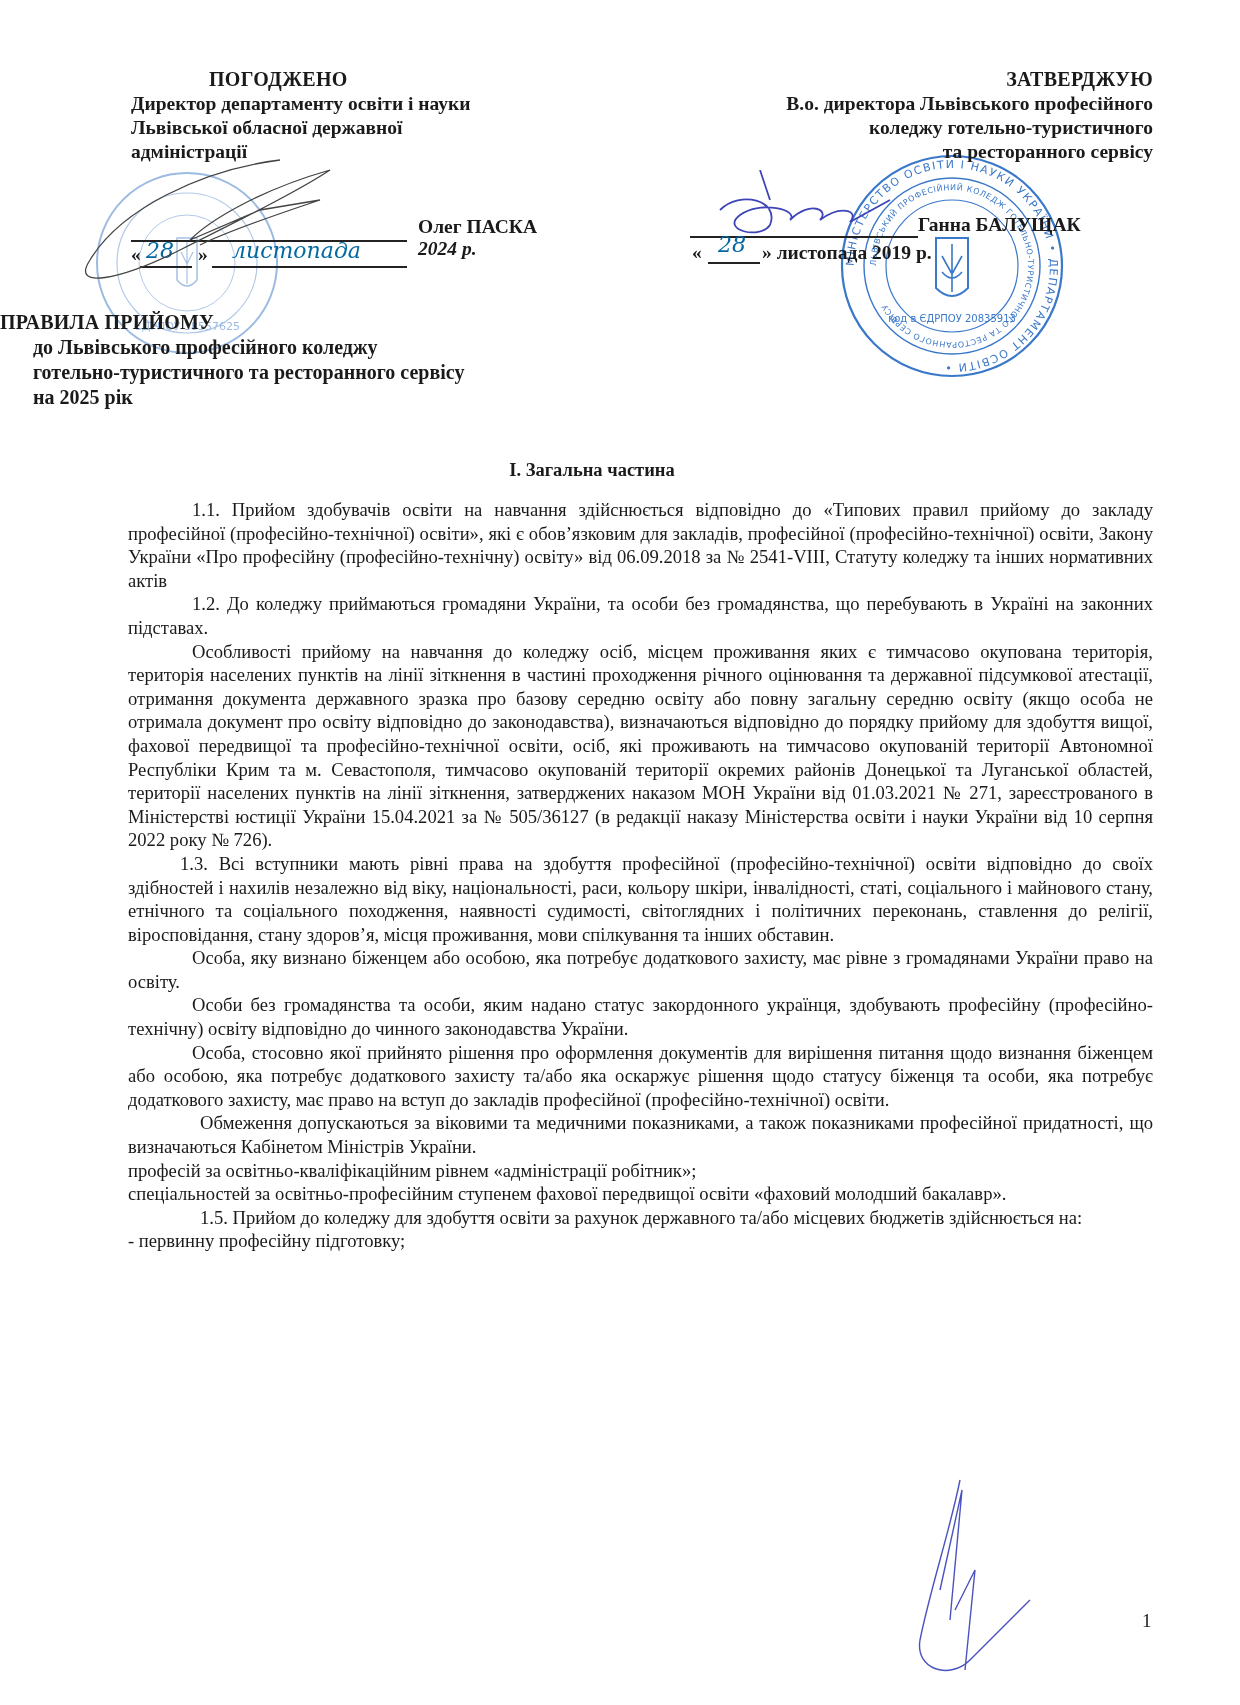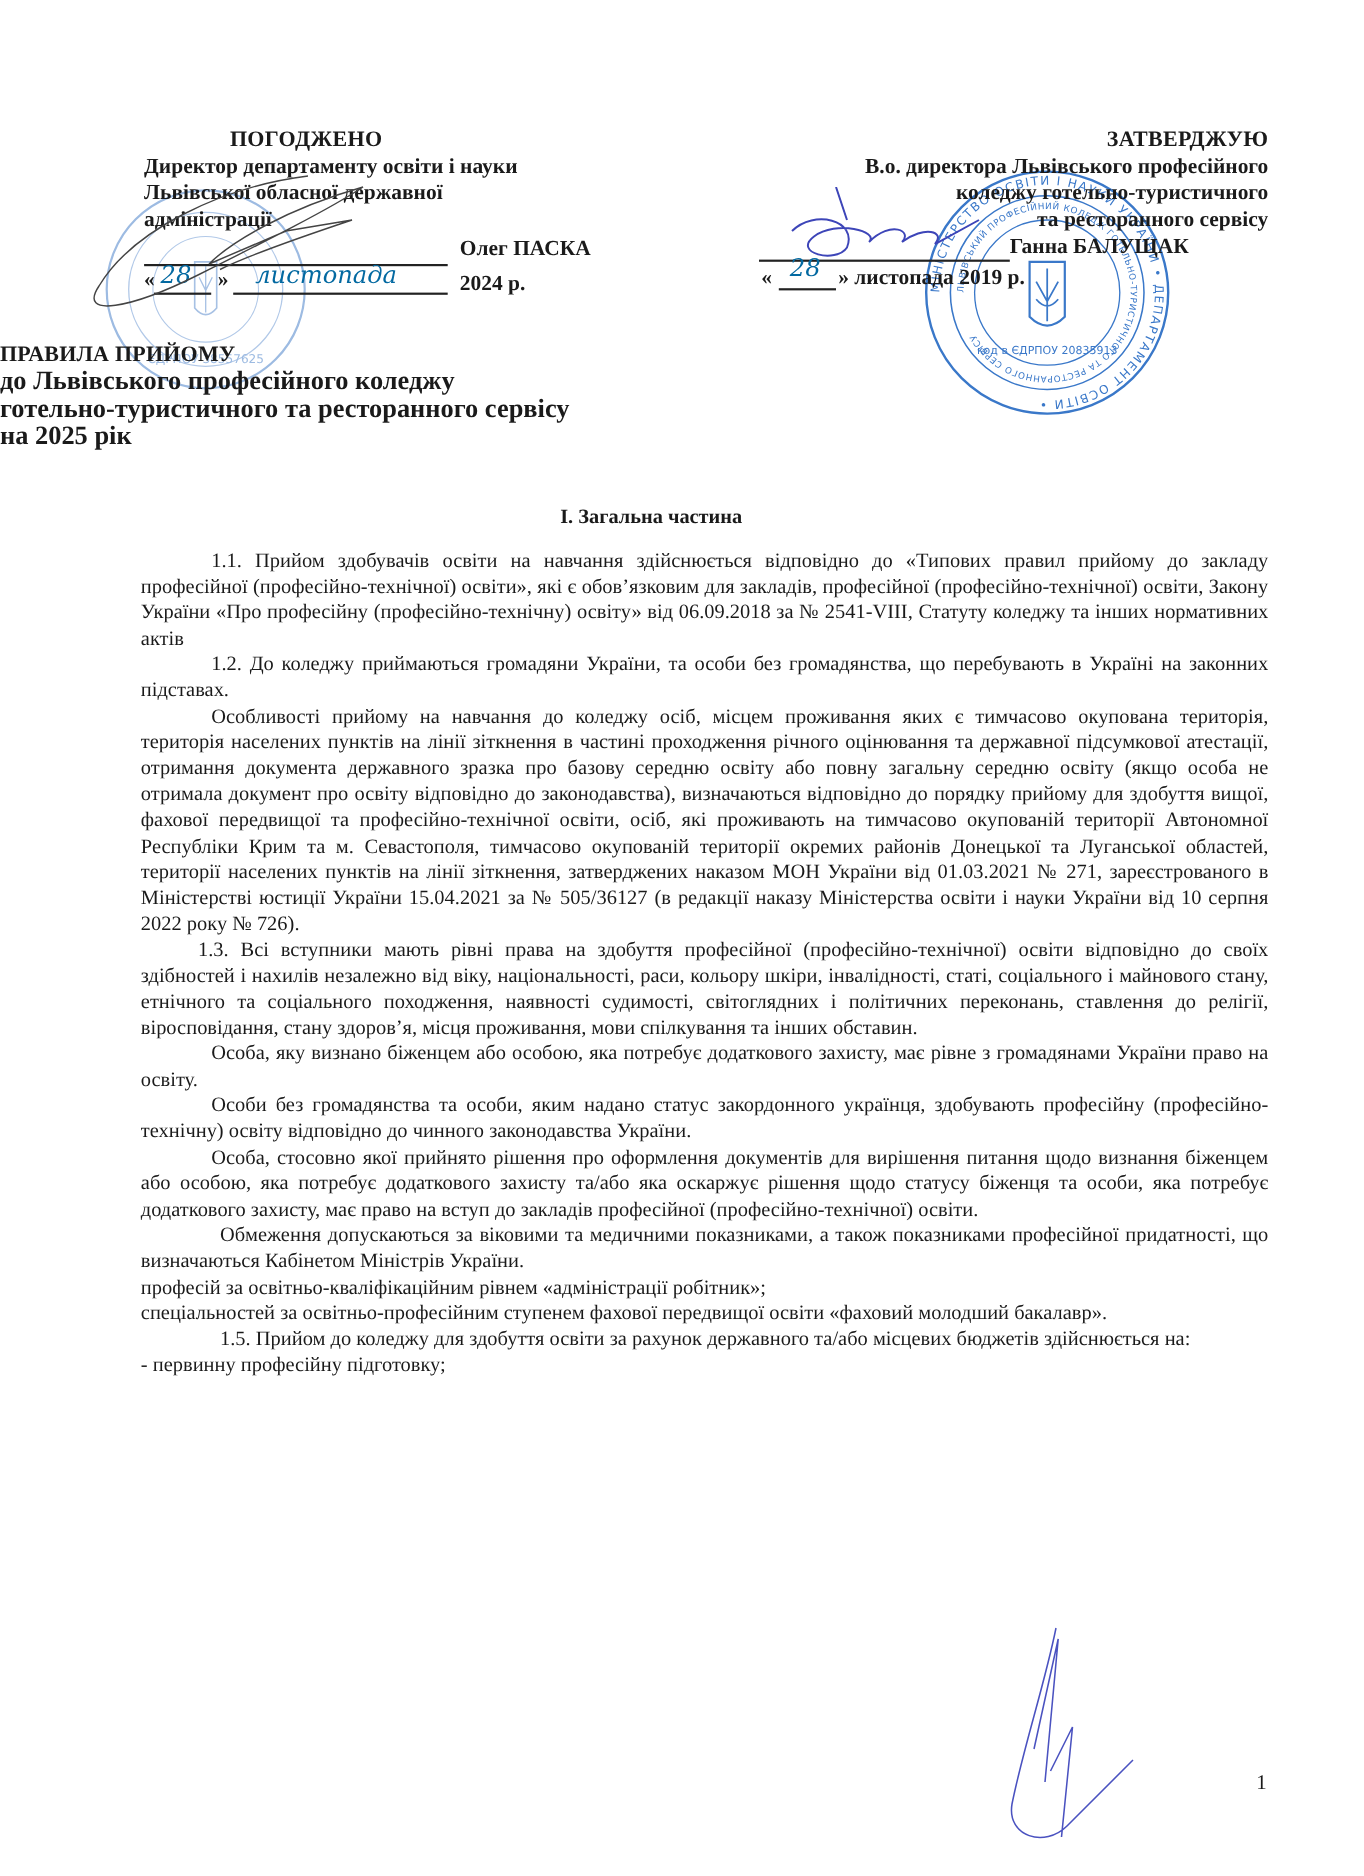--- a/index.html
+++ b/index.html
@@ -6,34 +6,34 @@
   body {
     width: 1240px; height: 1705px; position: relative; overflow: hidden;
     font-family: "Liberation Serif", "DejaVu Serif", serif;
     color: #1a1a1a;
   }
   .page { position: absolute; inset: 0; }
 
   
   .approve-left { position: absolute; left: 131px; top: 66px; width: 460px; }
   .approve-right { position: absolute; left: 683px; top: 66px; width: 470px; text-align: right; }
-  .ap-head { font-weight: bold; font-size: 20px; letter-spacing: 0.3px; line-height: 26px; margin-top: 48px; }
+  .ap-head { font-weight: bold; font-size: 20px; letter-spacing: 0.3px; line-height: 26px; }
   .approve-left .ap-head { padding-left: 78px; }
   .approve-right .ap-head { padding-left: 130px; }
   .ap-line { font-weight: bold; font-size: 19.5px; line-height: 24px; white-space: nowrap; }
   .approve-right .ap-line.indent { padding-left: 3px; }
 
   .sig-row { position: absolute; font-weight: bold; font-size: 19.5px; white-space: nowrap; }
   .rule { position: absolute; height: 1.5px; background: #222; }
   .hand { position: absolute; font-family: "DejaVu Serif", serif; font-style: italic; color: #0369a1; font-size: 22px; white-space: nowrap; }
 
   
   .title-block { position: absolute; left: 0; width: 1220px; top: 310px; }
   .title-main { font-weight: bold; font-size: 20px; line-height: 25px; letter-spacing: 0.2px; }
-  .title-sub { font-weight: bold; font-size: 24px; line-height: 25px; }
+  .title-sub { font-weight: bold; font-size: 20px; line-height: 25px; padding-left: 33px; }
   .title-sub.l1 { padding-right: 20px; }
 
   .section-heading { position: absolute; left: 0; width: 1184px; top: 460px; text-align: center; font-weight: bold; font-size: 18.5px; }
 
   
   .body-text { position: absolute; left: 128px; top: 498px; width: 1025px; font-size: 18.6px; line-height: 23.6px; text-align: justify; }
   .body-text p { margin: 0; }
   .ind { text-indent: 64px; }
   .ind2 { text-indent: 72px; }
   .ind3 { text-indent: 52px; }
@@ -90,21 +90,21 @@
   <div class="rule" style="left:131px; top:240px; width:276px;"></div>
   <div class="sig-row" style="left:418px; top:216px;">Олег ПАСКА</div>
   <div class="sig-row" style="left:131px; top:244px;">
     <span>«</span>
   </div>
   <div class="hand" style="left:146px; top:238px;">28</div>
   <div class="sig-row" style="left:198px; top:244px;">»</div>
   <div class="hand" style="left:232px; top:238px;">листопада</div>
   <div class="rule" style="left:140px; top:266px; width:52px;"></div>
   <div class="rule" style="left:212px; top:266px; width:195px;"></div>
-  <div class="sig-row" style="left:418px; top:248px;">2024 р.</div>
+  <div class="sig-row" style="left:418px; top:238px;font-style:italic;">2024 р.</div>
 
   <svg style="position:absolute; left:60px; top:150px; width:330px; height:150px;" viewBox="0 0 330 150">
     <path d="M220 10 C140 20 60 60 30 110 C10 140 60 130 120 100 C180 70 240 40 270 20 C200 40 150 70 130 90 L200 60 L260 50 C200 70 160 85 140 95" fill="none" stroke="#444" stroke-width="1.3"></path>
   </svg>
 
   <div class="approve-right">
     <div class="ap-head">ЗАТВЕРДЖУЮ</div>
     <div class="ap-line">В.о. директора Львівського професійного</div>
     <div class="ap-line indent">коледжу готельно-туристичного</div>
     <div class="ap-line indent">та ресторанного сервісу</div>

